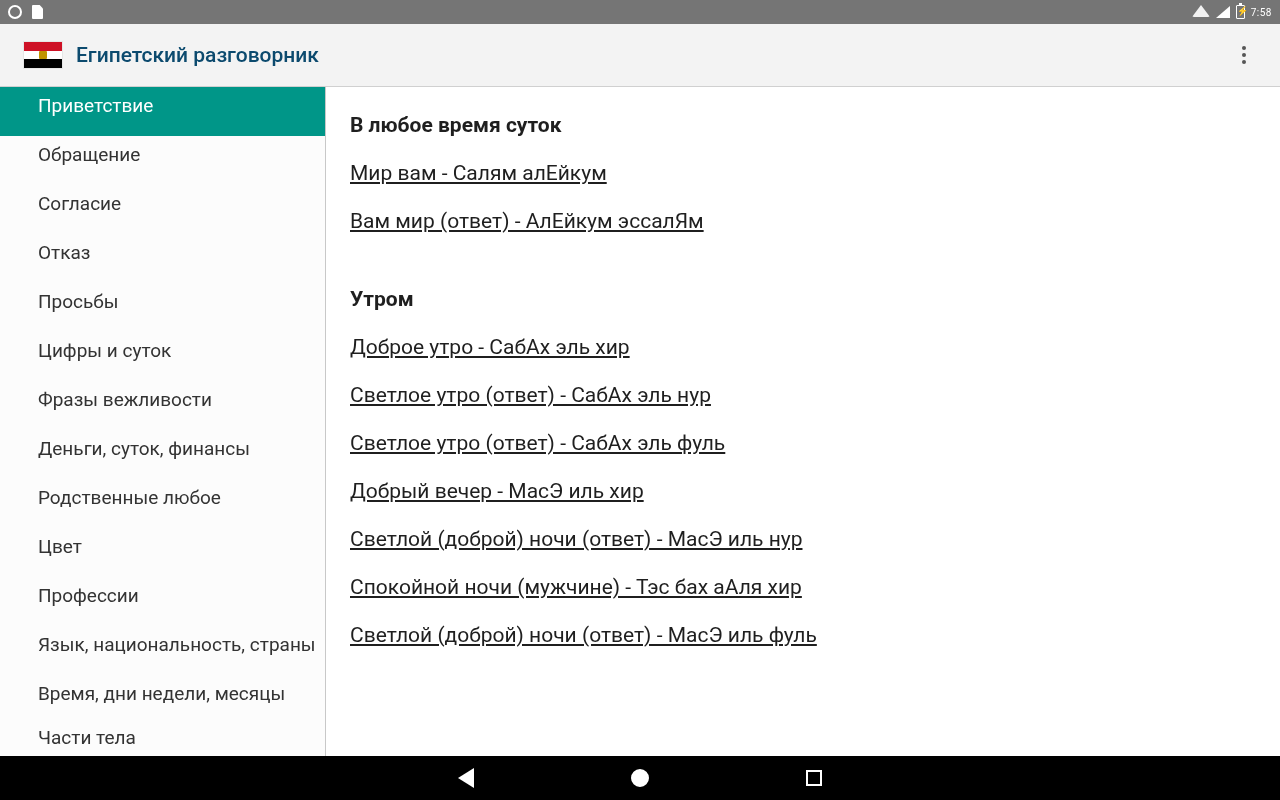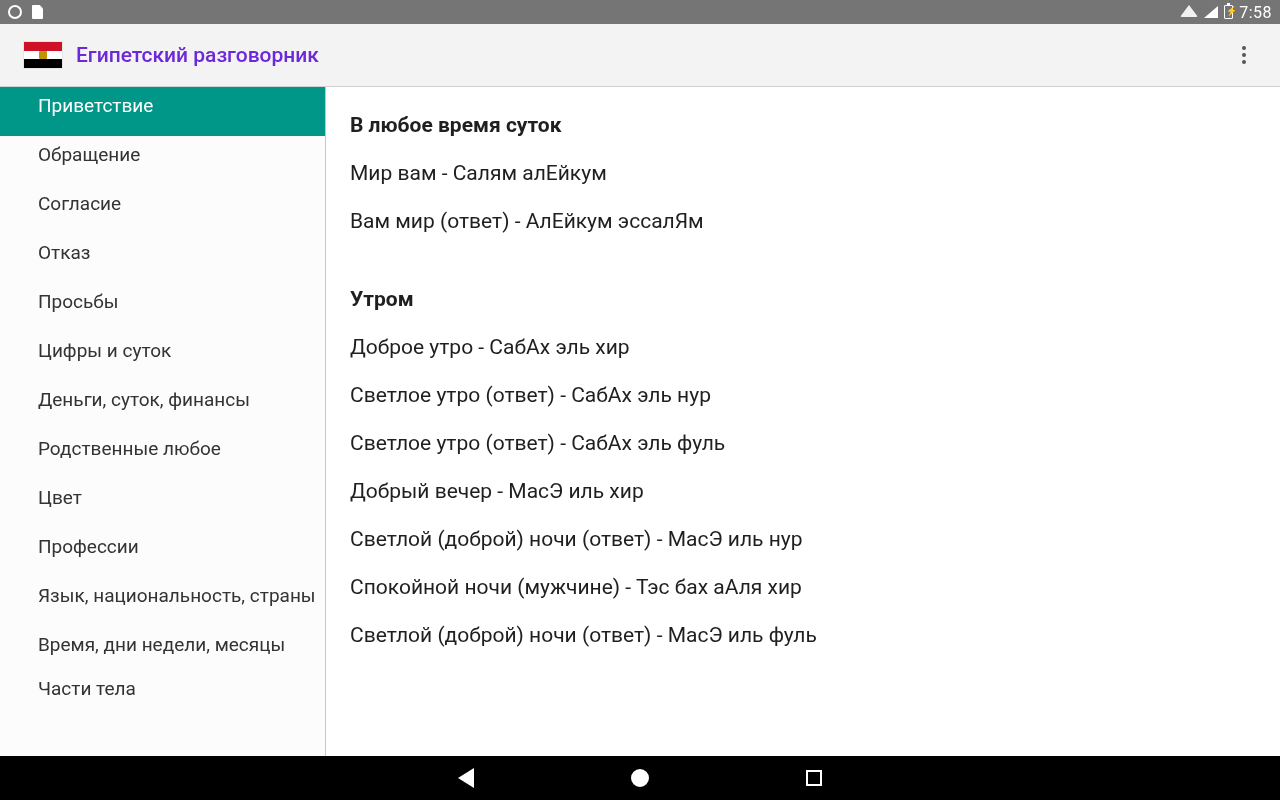--- a/index.html
+++ b/index.html
@@ -30,40 +30,40 @@
   .wifi-wrap .wifi-icon { position: absolute; top: 0; left: 0; opacity: 0.9; }
   .signal-icon {
     width: 0; height: 0; border-left: 0 solid transparent; border-right: 14px solid #fff;
     border-top: 12px solid transparent;
   }
   .batt-icon {
     width: 9px; height: 14px; border: 1.5px solid #fff; border-radius: 1px; position: relative;
   }
   .batt-icon::before { content:""; position:absolute; top:-3px; left:2px; width:3px; height:2px; background:#fff; }
   .batt-bolt { position:absolute; left:1px; top:1px; font-size:9px; line-height:9px; color:#fff; }
-  .clock { font-size: 16px; letter-spacing: 0.5px; }
+  .clock { font-size: 10px; letter-spacing: 0.5px; }
 
   .app-bar {
     height: 63px;
     background: #f3f3f3;
     display: flex;
     align-items: center;
     padding: 0 16px 0 24px;
     border-bottom: 1px solid #d0d0d0;
   }
   .flag {
     width: 38px; height: 26px; display: flex; flex-direction: column; margin-right: 14px;
     box-shadow: 0 0 0 1px rgba(0,0,0,0.05);
   }
   .flag .stripe { flex: 1; }
   .flag .r { background: #ce1126; }
   .flag .w { background: #fff; position: relative; }
   .flag .w::after { content:""; position:absolute; left:50%; top:50%; width:8px; height:8px; background:#c09300; transform:translate(-50%,-50%); border-radius:1px; }
   .flag .b { background: #000; }
-  .app-title { font-size: 21px; color: #6d28d9; font-weight: 500; }
+  .app-title { font-size: 21px; color: #0c4a6e; font-weight: 500; }
   .overflow {
     margin-left: auto; width: 40px; height: 40px; display:flex; align-items:center; justify-content:center;
     cursor: pointer; border-radius: 50%;
   }
   .dots { display:flex; flex-direction:column; gap:3px; }
   .dots span { width:4px; height:4px; background:#555; border-radius:50%; }
 
   .body {
     display: flex;
     height: 669px; 
@@ -95,21 +95,21 @@
   .content {
     flex: 1;
     padding: 26px 24px 4px 24px;
     overflow: hidden;
     color: #1f1f1f;
   }
   .section-title {
     font-size: 21px; font-weight: 700; margin-bottom: 24px;
   }
   .phrase {
-    font-size: 21px; font-weight: 400; margin-bottom: 24px;
+    font-size: 21px; font-weight: 400; margin-bottom: 24px; text-decoration: underline;
   }
   .gap { height: 30px; }
 
   .nav-bar {
     height: 44px;
     background: #000;
     display: flex;
     align-items: center;
     justify-content: center;
     gap: 150px;
@@ -176,20 +176,23 @@
         <span>Согласие</span>
       </div>
       <div class="sidebar-item">
         <span>Отказ</span>
       </div>
       <div class="sidebar-item">
         <span>Просьбы</span>
       </div>
       <div class="sidebar-item">
         <span>Цифры и суток</span>
+      </div>
+      <div class="sidebar-item">
+        <span>Фразы вежливости</span>
       </div>
       <div class="sidebar-item">
         <span>Деньги, суток, финансы</span>
       </div>
       <div class="sidebar-item">
         <span>Родственные любое</span>
       </div>
       <div class="sidebar-item">
         <span>Цвет</span>
       </div>

